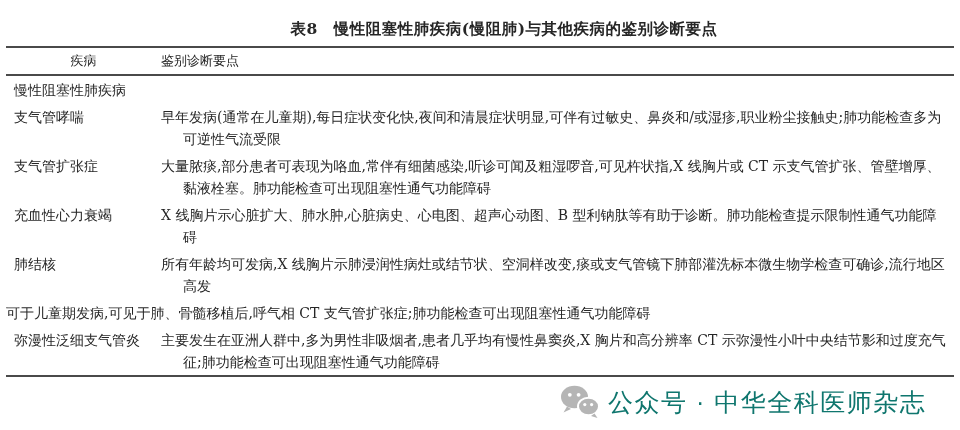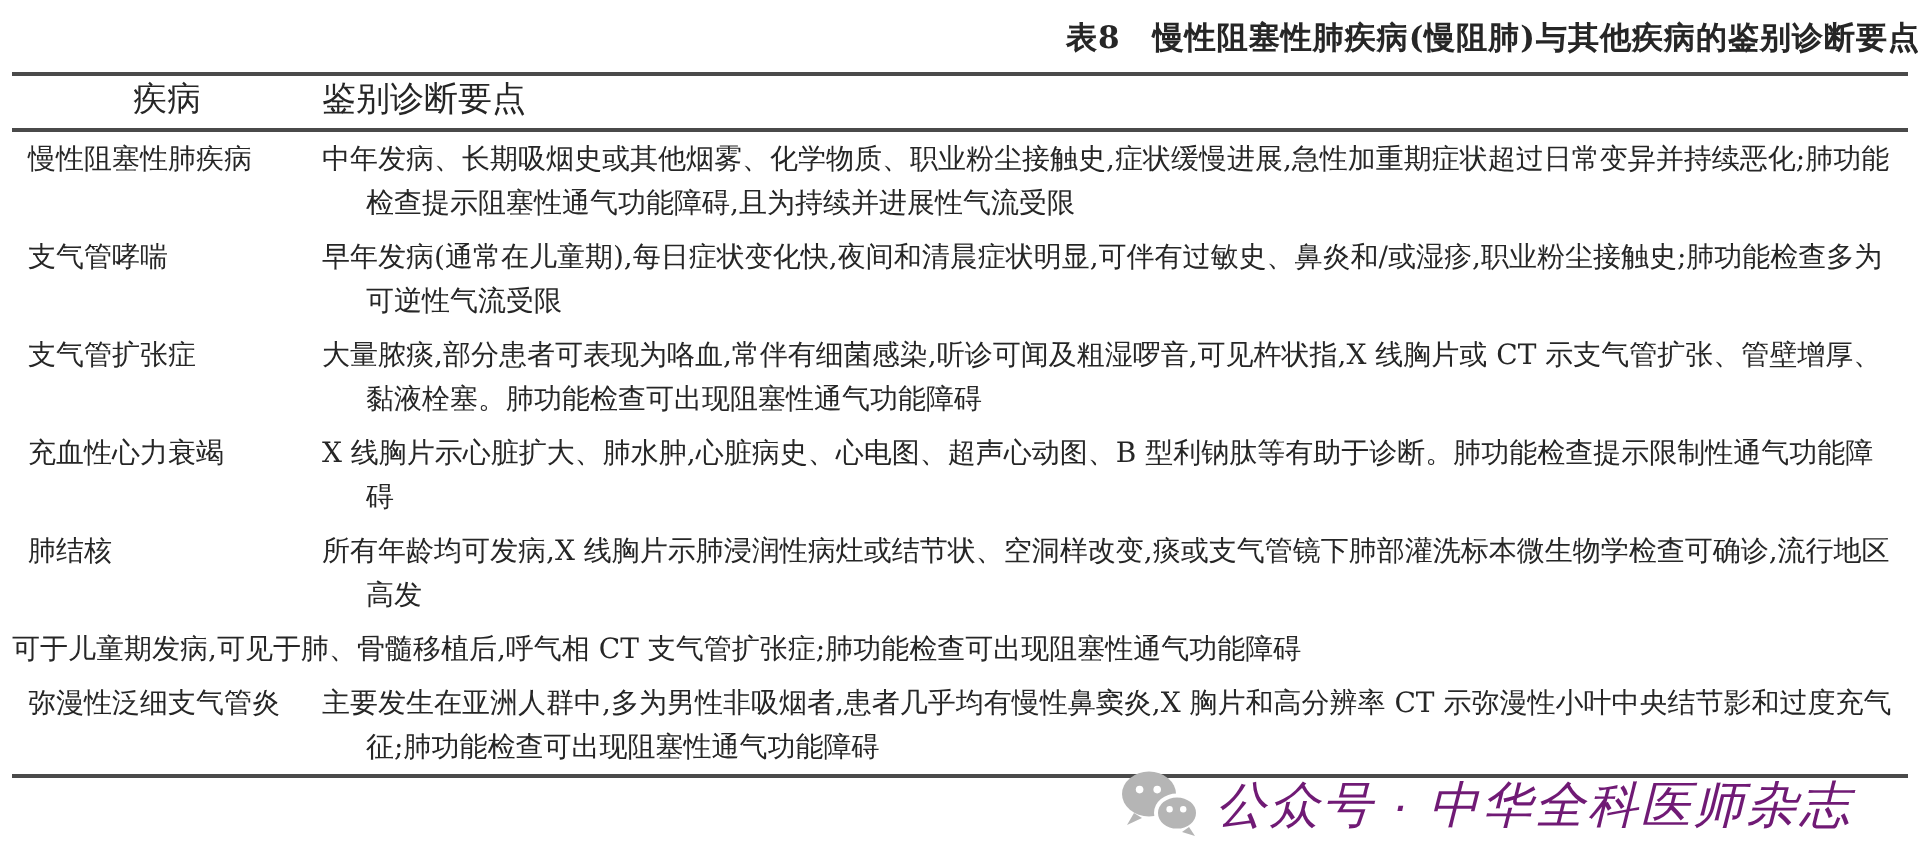--- a/index.html
+++ b/index.html
@@ -9,38 +9,38 @@
   }
   body {
     position: relative;
     width: 960px;
     height: 430px;
     overflow: hidden;
     font-family: "DejaVu Serif", "Liberation Serif", serif;
     color: #262626;
   }
   .caption {
-    text-align: right;
+    text-align: center;
     font-weight: bold;
     font-size: 15.5px;
     line-height: 17px;
-    padding-top: 10px;
+    padding-top: 20px;
     letter-spacing: 0.5px;
     margin-left: 48px;
   }
   .table {
     margin: 9px 6px 0 6px;
     border-top: 2px solid #4a4a4a;
     border-bottom: 2px solid #4a4a4a;
   }
   .thead {
     display: flex;
     border-bottom: 2px solid #4a4a4a;
     padding: 3px 0 4px 0;
-    font-size: 17px;
+    font-size: 13px;
     line-height: 19px;
   }
   .col-disease {
     flex: none;
     width: 155px;
     box-sizing: border-box;
     padding-left: 8px;
   }
   .thead .col-disease {
     text-align: center;
@@ -62,46 +62,44 @@
   .row .col-points {
     padding-left: 22px;
     text-indent: -22px;
   }
   .watermark {
     position: absolute;
     top: 385px;
     left: 560px;
     display: flex;
     align-items: center;
-    color: #701a75;
+    color: #0f766e;
     font-family: "Liberation Sans", "DejaVu Sans", sans-serif;
     font-size: 25px;
     letter-spacing: 1.5px;
     white-space: nowrap;
-    font-style: italic;
   }
   .watermark .icon {
     margin-right: 8px;
     display: inline-flex;
   }
 </style>
 </head>
 <body>
 
 <div class="caption">表8　慢性阻塞性肺疾病(慢阻肺)与其他疾病的鉴别诊断要点</div>
 
 <div class="table">
   <div class="thead">
     <div class="col-disease">疾病</div>
     <div class="col-points">鉴别诊断要点</div>
   </div>
 
   <div class="row">
     <div class="col-disease">慢性阻塞性肺疾病</div>
-    <div class="col-points">中年发病、长期吸烟史或其他烟雾、化学物质、职业粉尘接触史,症状缓慢进展,急性加重期症状超过日常变异并持续恶化;肺功能检查提示阻塞性通气功能障碍,且为持续并进展性气流受限</div>
   </div>
   <div class="row">
     <div class="col-disease">支气管哮喘</div>
     <div class="col-points">早年发病(通常在儿童期),每日症状变化快,夜间和清晨症状明显,可伴有过敏史、鼻炎和/或湿疹,职业粉尘接触史;肺功能检查多为可逆性气流受限</div>
   </div>
   <div class="row">
     <div class="col-disease">支气管扩张症</div>
     <div class="col-points">大量脓痰,部分患者可表现为咯血,常伴有细菌感染,听诊可闻及粗湿啰音,可见杵状指,X 线胸片或 CT 示支气管扩张、管壁增厚、黏液栓塞。肺功能检查可出现阻塞性通气功能障碍</div>
   </div>
   <div class="row">

